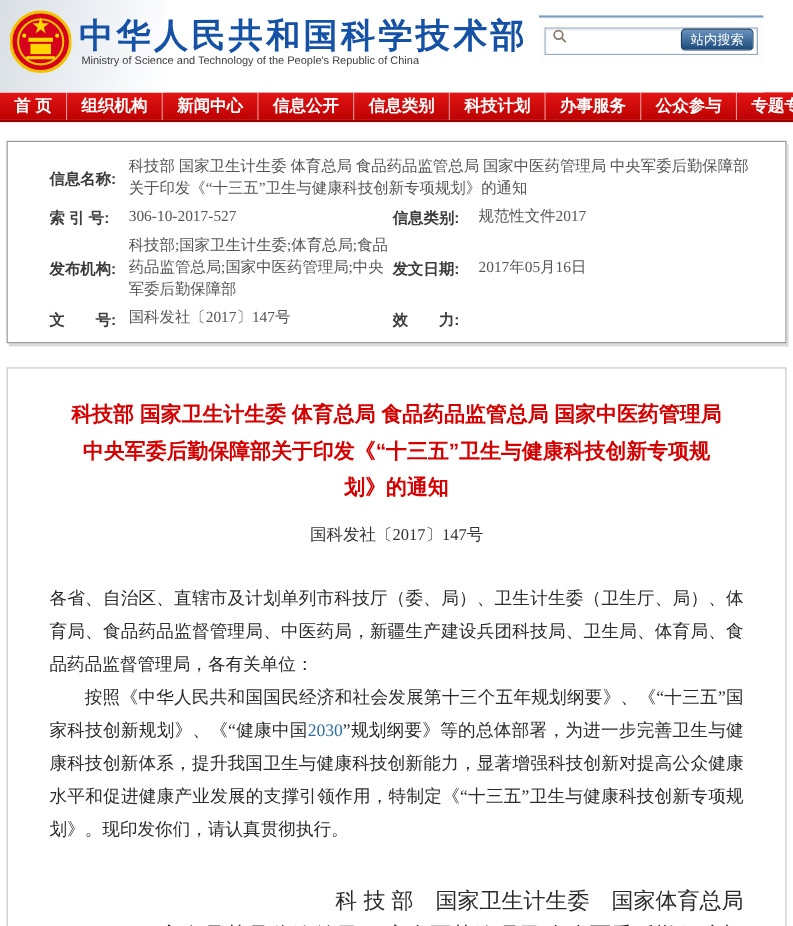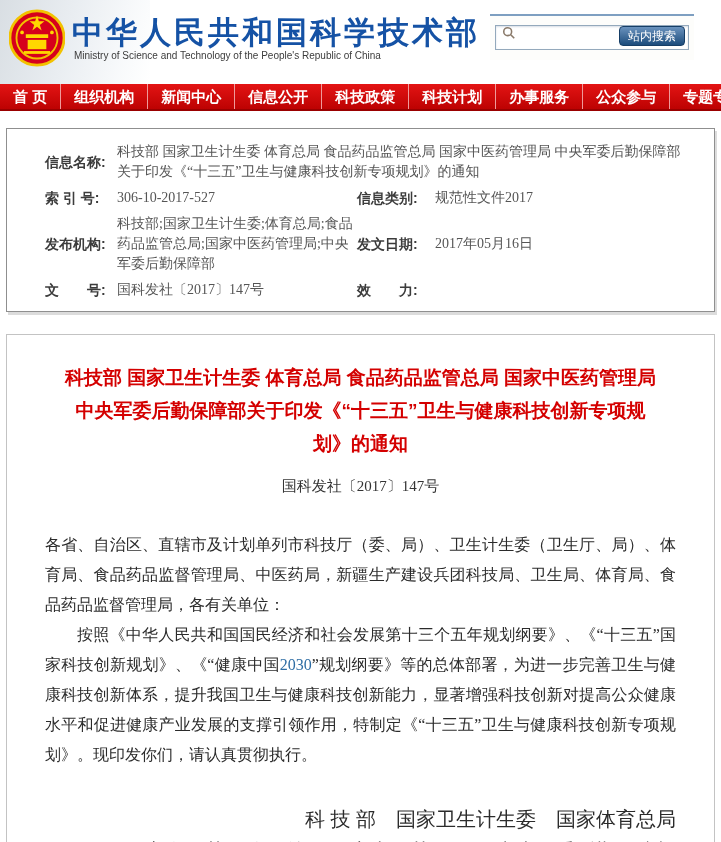--- a/index.html
+++ b/index.html
@@ -91,21 +91,21 @@
       <div class="search-btn">站内搜索</div>
     </div>
   </div>
 </div>
 
 <div class="nav">
   <div class="nav-item">首 页</div>
   <div class="nav-item">组织机构</div>
   <div class="nav-item">新闻中心</div>
   <div class="nav-item">信息公开</div>
-  <div class="nav-item">科技政策</div>
+  <div class="nav-item">信息类别</div>
   <div class="nav-item">科技计划</div>
   <div class="nav-item">办事服务</div>
   <div class="nav-item">公众参与</div>
   <div class="nav-item">专题专栏</div>
 </div>
 
 <div class="meta-box">
   <table class="meta-table">
     <tbody>
         <tr>

